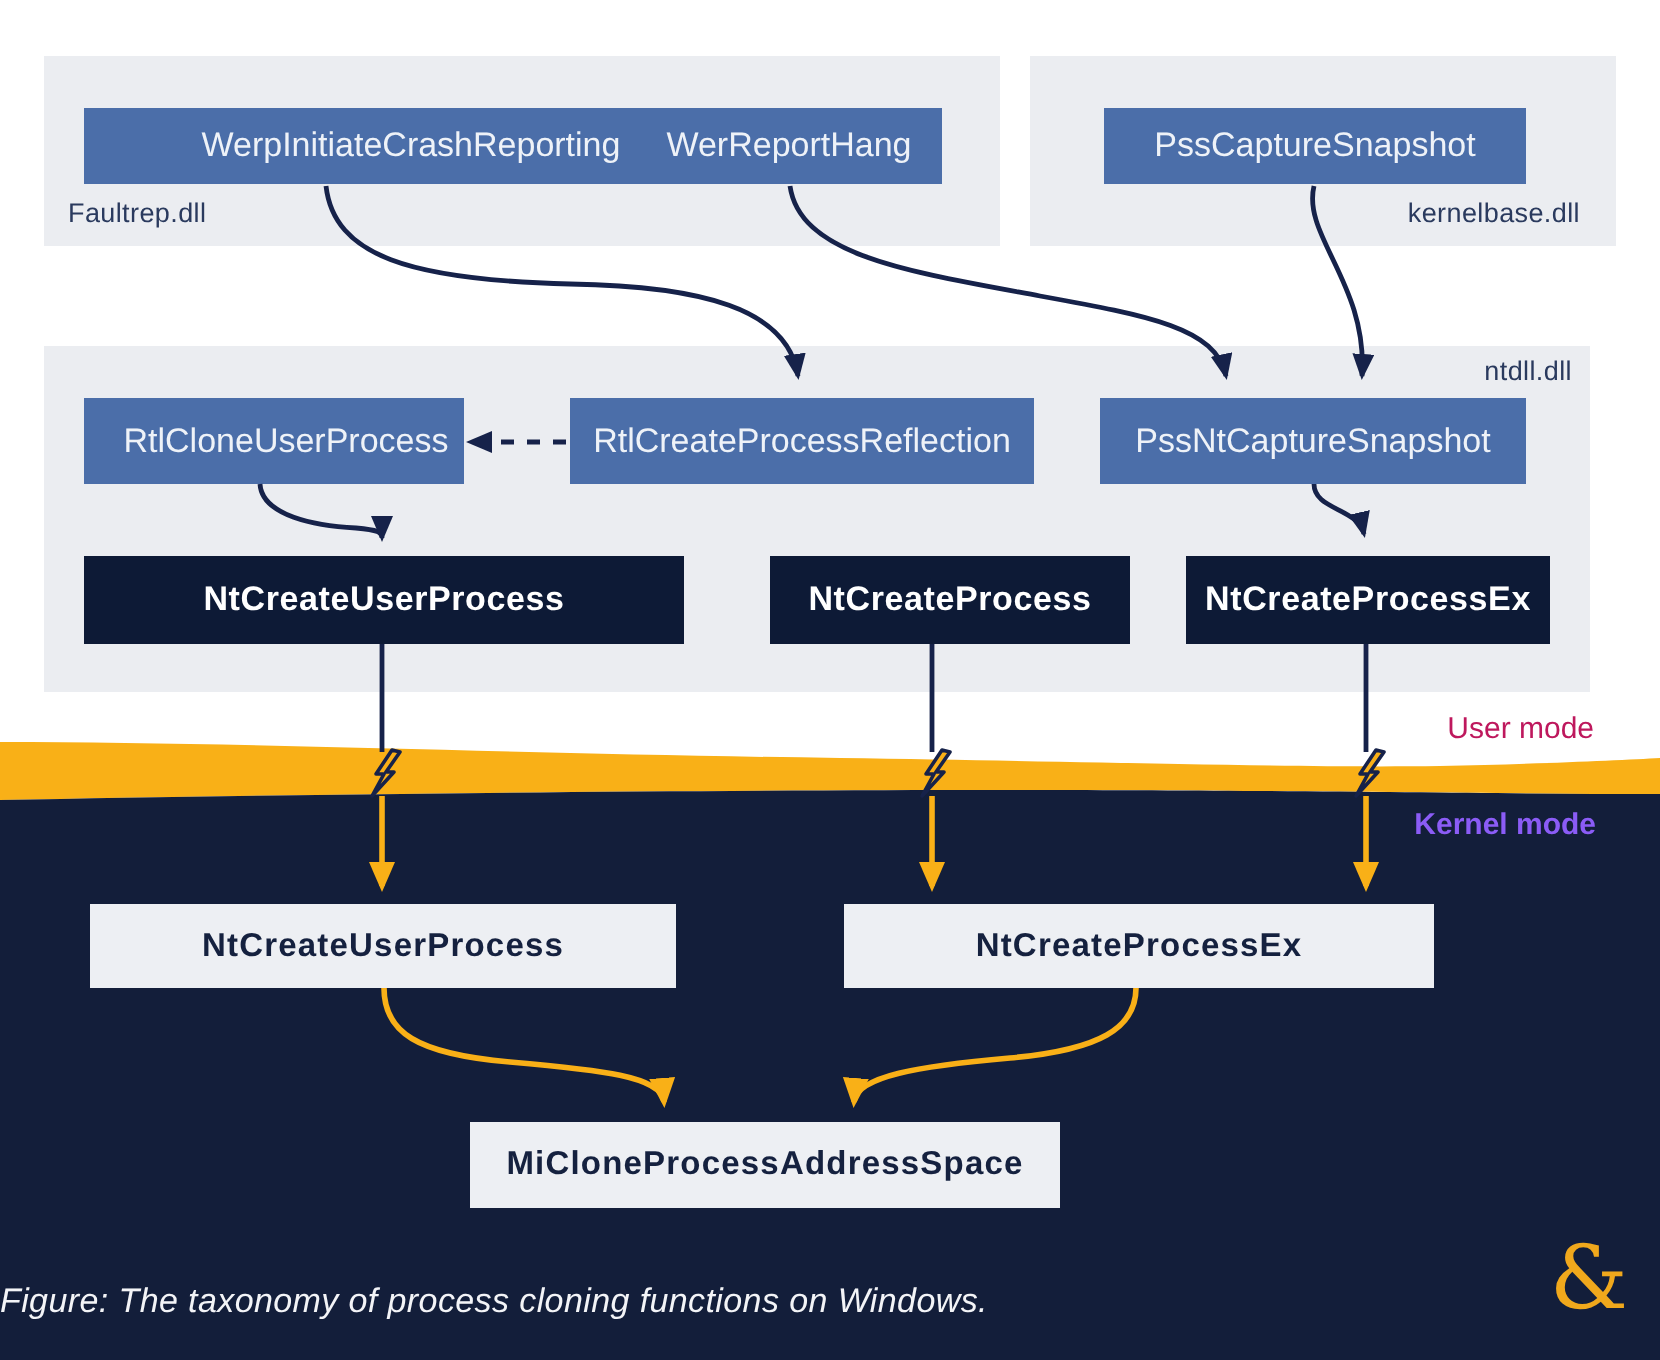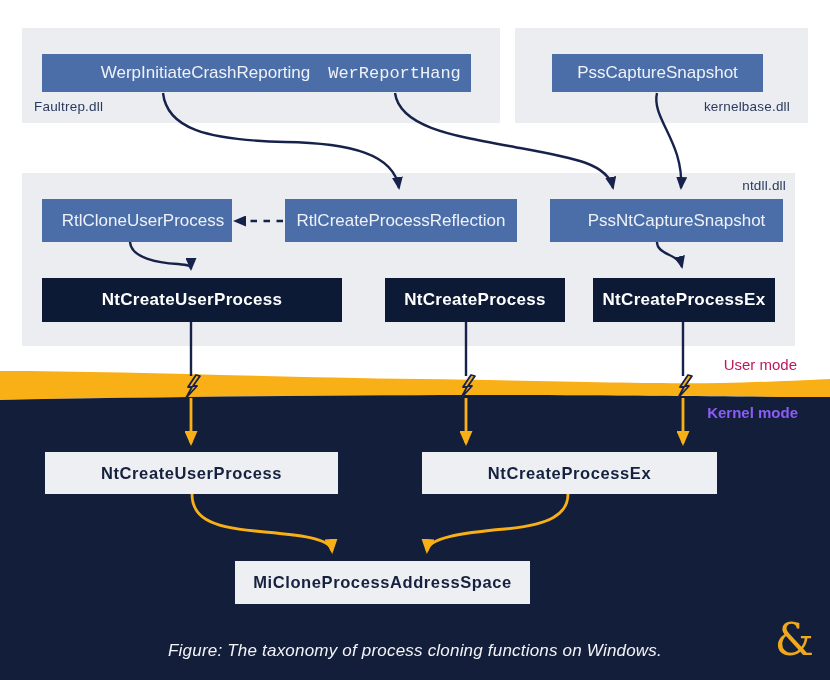--- a/index.html
+++ b/index.html
@@ -17,21 +17,21 @@
     position:absolute;display:flex;align-items:center;justify-content:center;
     text-align:center;white-space:nowrap;
   }
   .blue{background:#4b6ea9;color:#eef2f8;font-size:17px;}
   .dark{background:#0d1a36;color:#ffffff;font-size:17px;font-weight:bold;letter-spacing:.3px;}
   .white{background:#edeff3;color:#15213f;font-size:16.5px;font-weight:bold;letter-spacing:.6px;}
   .mode-label{position:absolute;font-size:15px;}
   .mode-user{color:#be185d;text-align:center;}
   .mode-kernel{color:#8b5cf6;font-weight:bold;}
   .caption{
-    position:absolute;left:0;right:0;top:641px;text-align:center;
+    position:absolute;left:0;right:0;top:641px;
     color:#f3f4f7;font-size:17px;font-style:italic;letter-spacing:.2px;
   }
   .logo{
     position:absolute;right:16px;top:618px;
     font-family:"DejaVu Serif","Liberation Serif",serif;
     font-size:44px;color:#f0a81c;line-height:1;
   }
   svg{display:block;}
 </style>
 </head>
@@ -49,26 +49,26 @@
 
   <div class="panel" style="left:22px;top:28px;width:478px;height:95px;"></div>
   <div class="panel" style="left:515px;top:28px;width:293px;height:95px;"></div>
   <div class="panel" style="left:22px;top:173px;width:773px;height:173px;"></div>
 
   <span class="panel-label" style="left:34px;top:99px;">Faultrep.dll</span>
   <span class="panel-label" style="right:40px;top:99px;">kernelbase.dll</span>
   <span class="panel-label" style="right:44px;top:178px;">ntdll.dll</span>
 
   <div class="node blue" style="left:42px;top:54px;width:243px;height:38px;padding-left:42px;">WerpInitiateCrashReporting</div>
-  <div class="node blue" style="left:318px;top:54px;width:153px;height:38px;font-family:Liberation Mono, monospace;">WerReportHang</div>
+  <div class="node blue" style="left:318px;top:54px;width:153px;height:38px;">WerReportHang</div>
   <div class="node blue" style="left:552px;top:54px;width:211px;height:38px;">PssCaptureSnapshot</div>
 
   <div class="node blue" style="left:42px;top:199px;width:178px;height:43px;padding-left:12px;">RtlCloneUserProcess</div>
   <div class="node blue" style="left:285px;top:199px;width:232px;height:43px;">RtlCreateProcessReflection</div>
-  <div class="node blue" style="left:550px;top:199px;width:213px;height:43px;padding-left:20px;">PssNtCaptureSnapshot</div>
+  <div class="node blue" style="left:550px;top:199px;width:213px;height:43px;">PssNtCaptureSnapshot</div>
 
   <div class="node dark" style="left:42px;top:278px;width:300px;height:44px;">NtCreateUserProcess</div>
   <div class="node dark" style="left:385px;top:278px;width:180px;height:44px;">NtCreateProcess</div>
   <div class="node dark" style="left:593px;top:278px;width:182px;height:44px;">NtCreateProcessEx</div>
 
   <span class="mode-label mode-user" style="right:33px;top:356px;">User mode</span>
   <span class="mode-label mode-kernel" style="right:32px;top:404px;">Kernel mode</span>
 
   <div class="node white" style="left:45px;top:452px;width:293px;height:42px;">NtCreateUserProcess</div>
   <div class="node white" style="left:422px;top:452px;width:295px;height:42px;">NtCreateProcessEx</div>

